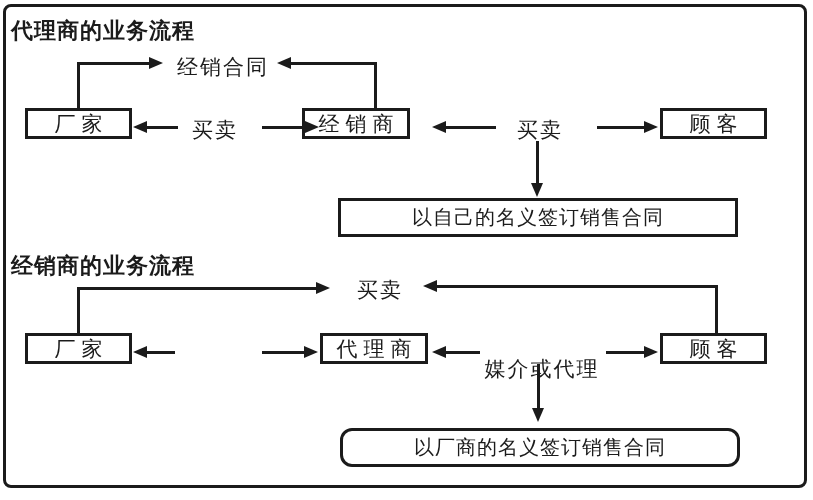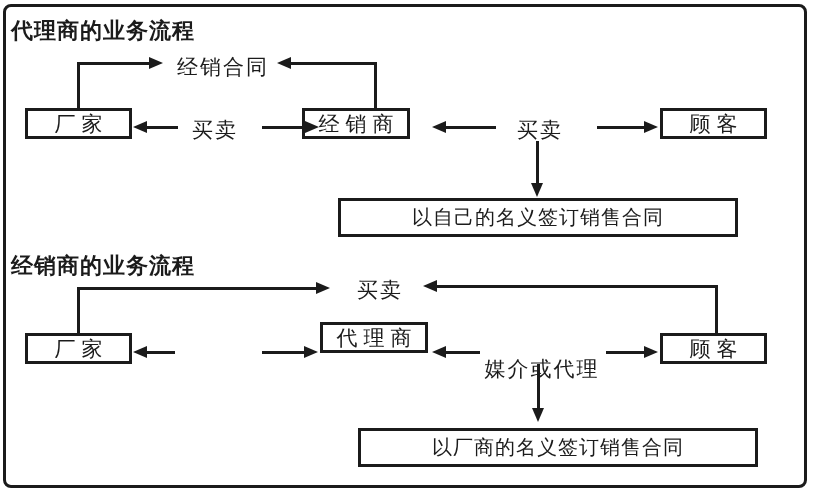--- a/index.html
+++ b/index.html
@@ -127,21 +127,21 @@
     <div class="ah right" style="left:316px; top:282px;"></div>
   </div>
 
   <div>
     <div class="vline" style="left:715px; top:285px; height:48px;"></div>
     <div class="hline" style="left:437px; top:285px; width:281px;"></div>
     <div class="ah left" style="left:423px; top:280px;"></div>
   </div>
 
   <div class="node" style="left:25px; top:333px; width:107px;">厂家</div>
-  <div class="node" style="left:320px; top:322px; width:108px;">代理商</div>
+  <div class="node" style="left:320px; top:333px; width:108px;">代理商</div>
   <div class="node" style="left:660px; top:333px; width:107px;">顾客</div>
 
   <div>
     <div class="hline" style="left:147px; top:351px; width:28px;"></div>
     <div class="ah left" style="left:133px; top:346px;"></div>
   </div>
   <div>
     <div class="hline" style="left:262px; top:351px; width:42px;"></div>
     <div class="ah right" style="left:304px; top:346px;"></div>
   </div>
@@ -154,15 +154,15 @@
   <div>
     <div class="hline" style="left:606px; top:351px; width:38px;"></div>
     <div class="ah right" style="left:644px; top:346px;"></div>
   </div>
 
   <div>
     <div class="vline" style="left:537px; top:364px; height:44px;"></div>
     <div class="ah down" style="left:532px; top:408px;"></div>
   </div>
 
-  <div class="result" style="left:358px; top:428px;">以厂商的名义签订销售合同</div>
+  <div class="result" style="left:340px; top:428px;border-radius:12px;">以厂商的名义签订销售合同</div>
 
 </div>
 
 </body></html>

